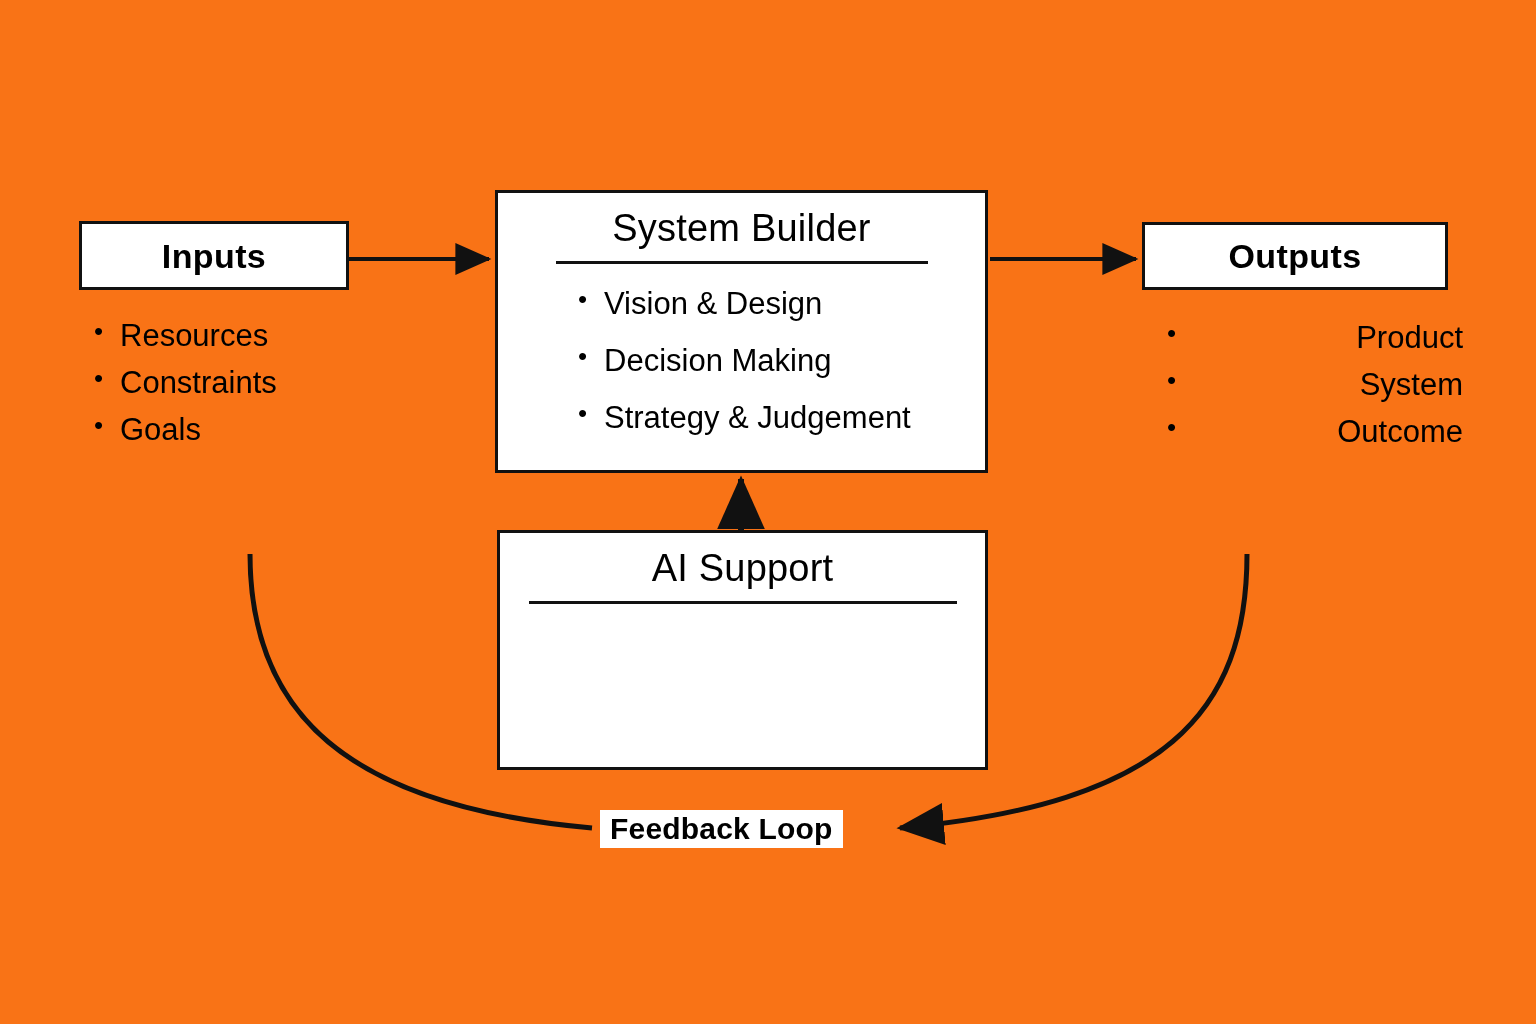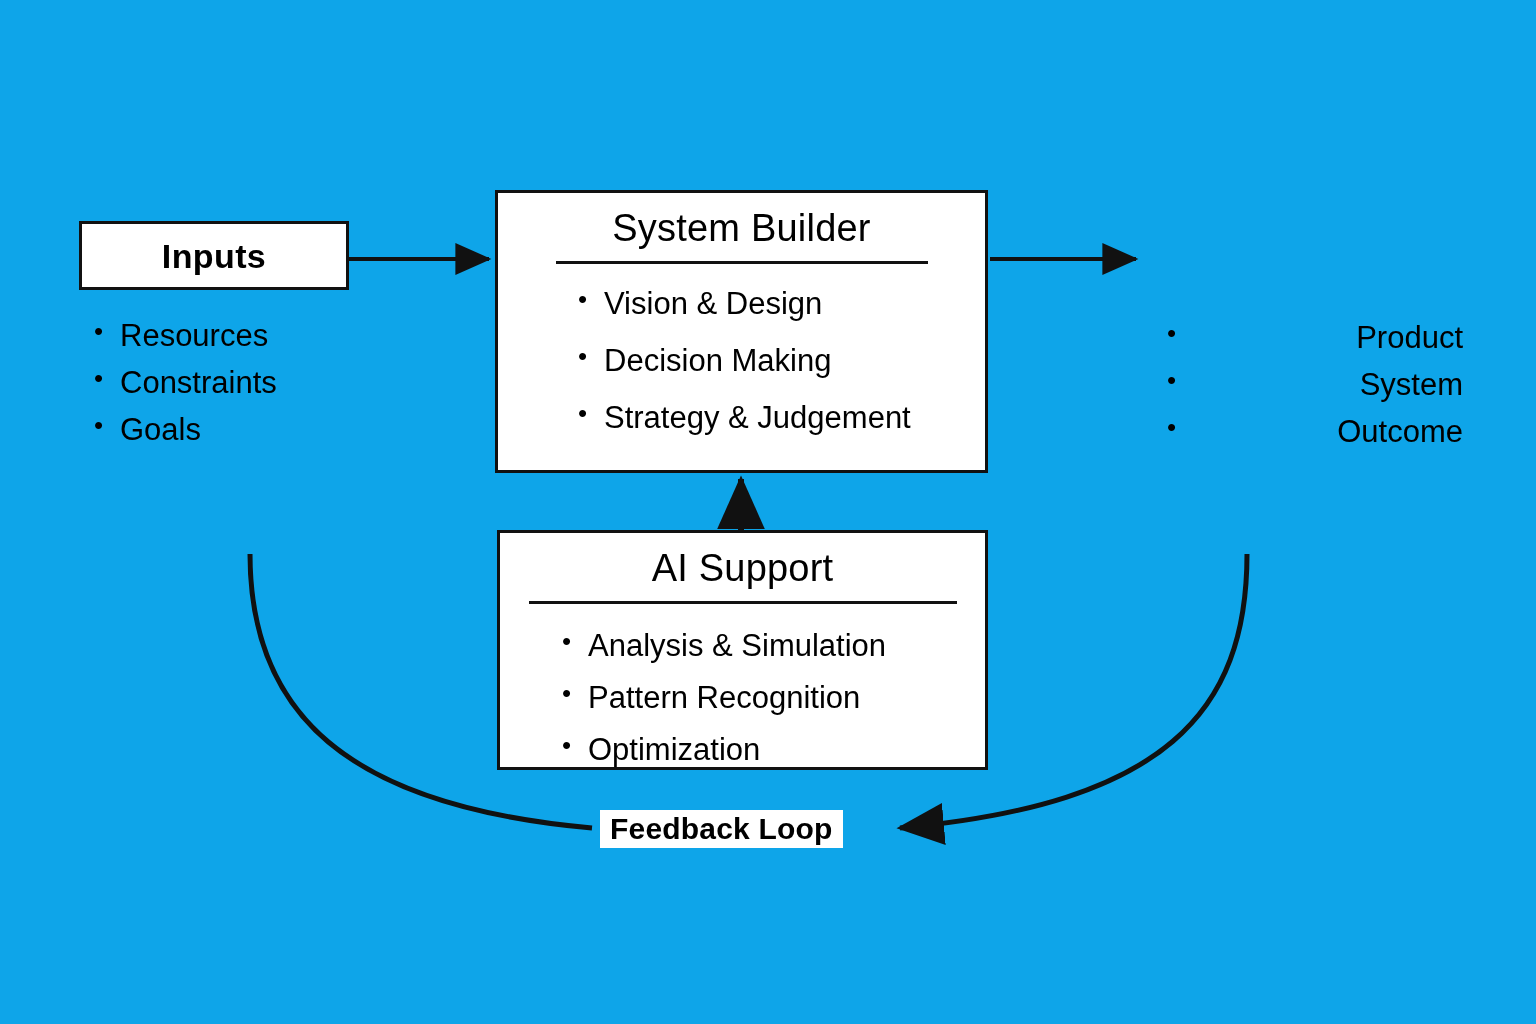--- a/index.html
+++ b/index.html
@@ -5,21 +5,21 @@
 <style>
   html, body {
     margin: 0;
     padding: 0;
     background: #ffffff;
   }
   #canvas {
     position: relative;
     width: 1536px;
     height: 1024px;
-    background: #0ea5e9;
+    background: #f97316;
     font-family: "Liberation Sans", sans-serif;
     color: #000000;
     overflow: hidden;
   }
   #connectors {
     position: absolute;
     left: 0;
     top: 0;
     width: 1536px;
     height: 1024px;
@@ -158,33 +158,31 @@
   <div class="node panel" id="node-system-builder" style="left:495px; top:190px; width:493px; height:283px;">
     <div class="node-title">System Builder</div>
     <div class="title-rule"></div>
     <ul class="bullets">
       <li>Vision &amp; Design</li>
       <li>Decision Making</li>
       <li>Strategy &amp; Judgement</li>
     </ul>
   </div>
 
+  <div class="node plain-box" id="node-outputs" style="left:1142px; top:222px; width:306px; height:68px;">
+    <div class="node-title">Outputs</div>
+  </div>
   <div class="outside-list" id="list-outputs" style="left:1163px; top:322px; width:300px;text-align:right;">
     <ul class="bullets">
       <li>Product</li>
       <li>System</li>
       <li>Outcome</li>
     </ul>
   </div>
 
   <div class="node panel" id="node-ai-support" style="left:497px; top:530px; width:491px; height:240px;">
     <div class="node-title">AI Support</div>
     <div class="title-rule"></div>
-    <ul class="bullets">
-      <li>Analysis &amp; Simulation</li>
-      <li>Pattern Recognition</li>
-      <li>Optimization</li>
-    </ul>
   </div>
 
   <div id="feedback-label" style="left:600px; top:810px;">Feedback Loop</div>
 
 </div>
 
 </body></html>

